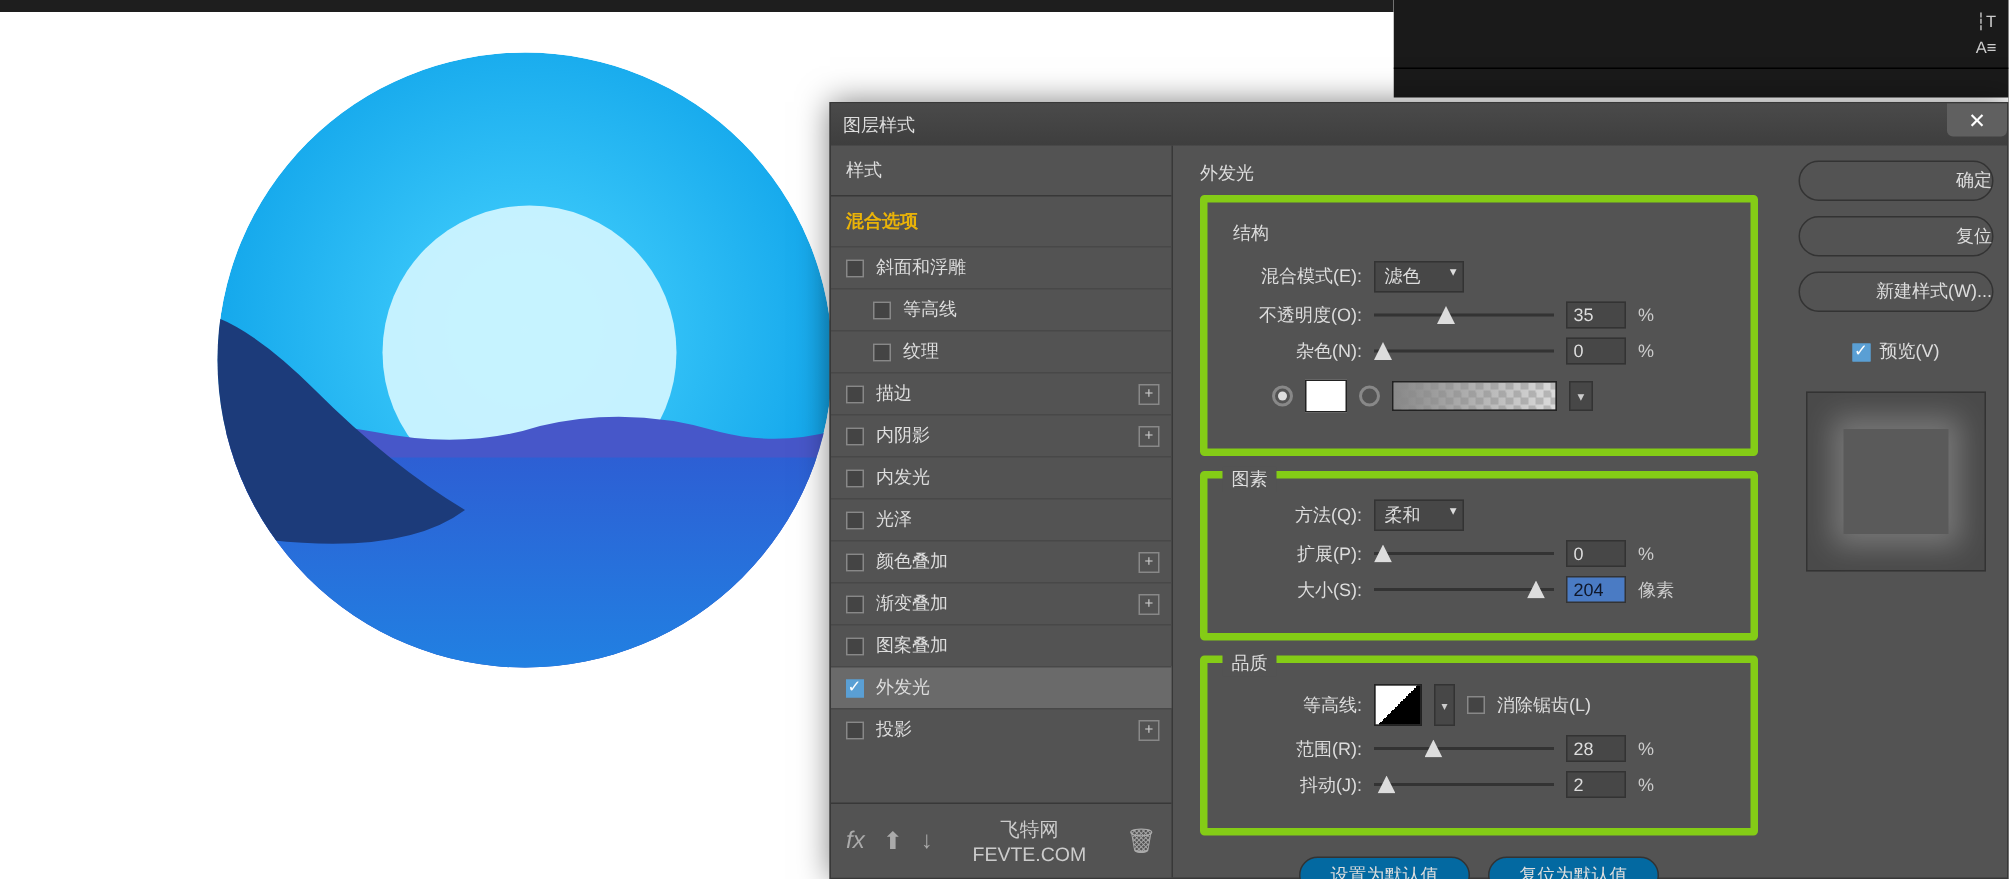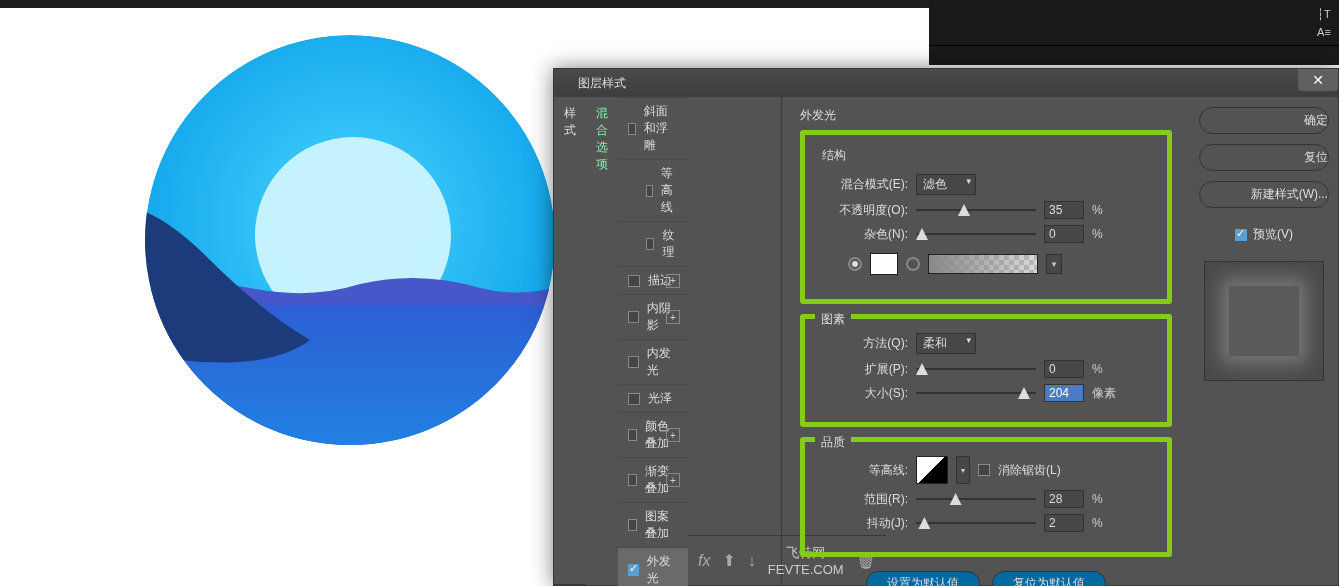--- a/index.html
+++ b/index.html
@@ -9,49 +9,49 @@
 .top-dark-divider { position: absolute; top: 45px; left: 0; right: 0; height: 1px; background: #000; }
 .top-icon-strip { position: absolute; top: 8px; right: 5px; display: flex; flex-direction: column; gap: 2px; }
 .top-icon { width: 20px; height: 16px; color: #ccc; font-size: 11px; text-align: center; }
 
 .canvas-area { position: absolute; top: 0; left: 0; width: 929px; height: 586px; background: #fff; }
 .canvas-dark-top { position: absolute; top: 0; left: 0; width: 929px; height: 8px; background: #1e1e1e; }
 
 .moon-scene { position: absolute; top: 30px; left: 140px; width: 420px; height: 420px; }
 
 .dialog { position: absolute; top: 68px; left: 553px; width: 786px; height: 518px; background: #535353; border: 1px solid #383838; box-shadow: 0 0 20px rgba(0,0,0,0.5); }
-.dialog-title-bar { height: 28px; background: linear-gradient(to bottom, #4a4a4a, #3e3e3e); display: flex; align-items: center; padding: 0 24px; color: #ddd; font-size: 12px; position: relative; }
+.dialog-title-bar { height: 28px; background: linear-gradient(to bottom, #4a4a4a, #3e3e3e); display: flex; align-items: center; padding: 0 8px; color: #ddd; font-size: 12px; position: relative; }
 .dialog-close { position: absolute; right: 0; top: 0; width: 40px; height: 22px; background: #606060; color: #fff; display: flex; align-items: center; justify-content: center; font-size: 14px; border-radius: 0 0 4px 4px; }
 
 .dialog-body { display: flex; height: calc(100% - 28px); }
 
-.styles-panel { width: 228px; background: #535353; border-right: 1px solid #383838; display: flex; flex-direction: row; }
+.styles-panel { width: 228px; background: #535353; border-right: 1px solid #383838; display: flex; flex-direction: column; }
 .styles-header { padding: 8px 10px; color: #ddd; font-size: 12px; border-bottom: 1px solid #383838; }
-.styles-subheader { padding: 8px 10px; color: #86efac; font-size: 12px; }
+.styles-subheader { padding: 8px 10px; color: #eab308; font-size: 12px; font-weight: bold; }
 .style-item { display: flex; align-items: center; padding: 5px 10px; color: #ddd; font-size: 12px; border-top: 1px solid #484848; position: relative; cursor: pointer; }
 .style-item.indent { padding-left: 28px; }
 .style-item.selected { background: #6a6a6a; }
 .style-item input[type="checkbox"] { margin-right: 8px; }
 .style-plus { position: absolute; right: 8px; width: 14px; height: 14px; border: 1px solid #888; color: #ccc; font-size: 10px; display: flex; align-items: center; justify-content: center; }
 .styles-footer { margin-top: auto; padding: 8px 10px; display: flex; align-items: center; gap: 12px; color: #aaa; border-top: 1px solid #383838; }
 .styles-footer-text { flex: 1; text-align: center; font-size: 13px; color: #ccc; }
 
 .settings-panel { flex: 1; padding: 10px 18px; color: #ddd; font-size: 12px; }
 .section { border: 5px solid #84cc16; border-radius: 3px; margin-bottom: 10px; padding: 8px 14px 14px 13px; position: relative; }
 .section-title { position: absolute; top: -8px; left: 10px; background: #535353; padding: 0 6px; font-size: 12px; font-family: Liberation Serif, serif; }
 .sub-section-title { margin: 4px 0 10px 4px; font-size: 12px; }
 .row { display: flex; align-items: center; margin: 6px 0; gap: 8px; }
 .row-label { width: 90px; text-align: right; color: #ddd; }
 .dropdown { background: #474747; border: 1px solid #333; color: #ddd; padding: 1px 20px 1px 6px; font-size: 12px; position: relative; min-width: 60px; }
 .dropdown::after { content: "▾"; position: absolute; right: 4px; font-size: 9px; }
 .slider { flex: 1; height: 16px; position: relative; max-width: 120px; }
 .slider-track { position: absolute; top: 7px; left: 0; right: 0; height: 2px; background: #333; }
 .slider-thumb { position: absolute; top: 2px; width: 12px; height: 12px; background: #ddd; clip-path: polygon(50% 0, 100% 100%, 0 100%); }
 .num-input { width: 40px; background: #474747; border: 1px solid #333; color: #ddd; padding: 1px 4px; font-size: 12px; text-align: left; }
-.num-input.highlighted { background: #4a7bc4; color: #ffffff; }
+.num-input.highlighted { background: #4a7bc4; color: #0f172a; }
 .unit { color: #ccc; font-size: 12px; }
 
 .radio-row { display: flex; align-items: center; gap: 8px; margin: 10px 0; padding-left: 30px; }
 .radio-btn { width: 14px; height: 14px; border-radius: 50%; border: 2px solid #888; display: flex; align-items: center; justify-content: center; }
 .radio-btn.checked::after { content: ""; width: 6px; height: 6px; background: #ddd; border-radius: 50%; }
 .color-swatch { width: 28px; height: 22px; border: 1px solid #222; }
 .gradient-box { width: 110px; height: 20px; border: 1px solid #222; background: linear-gradient(to right, #888 0%, rgba(136,136,136,0.3) 100%), repeating-conic-gradient(#ccc 0 25%, #fff 0 50%) 0 0/10px 10px; }
 .gradient-arrow { width: 16px; height: 20px; background: #474747; border: 1px solid #333; display: flex; align-items: center; justify-content: center; font-size: 9px; color: #ccc; }
 
 .contour-box { width: 32px; height: 28px; background: linear-gradient(135deg, #fff 50%, #000 50%); border: 1px solid #222; }

